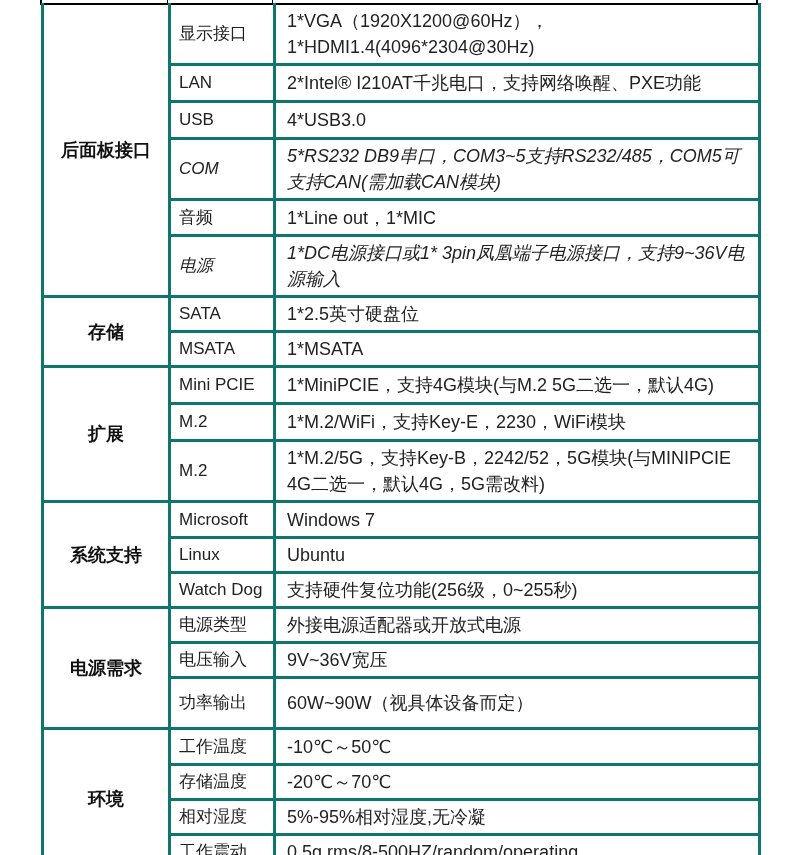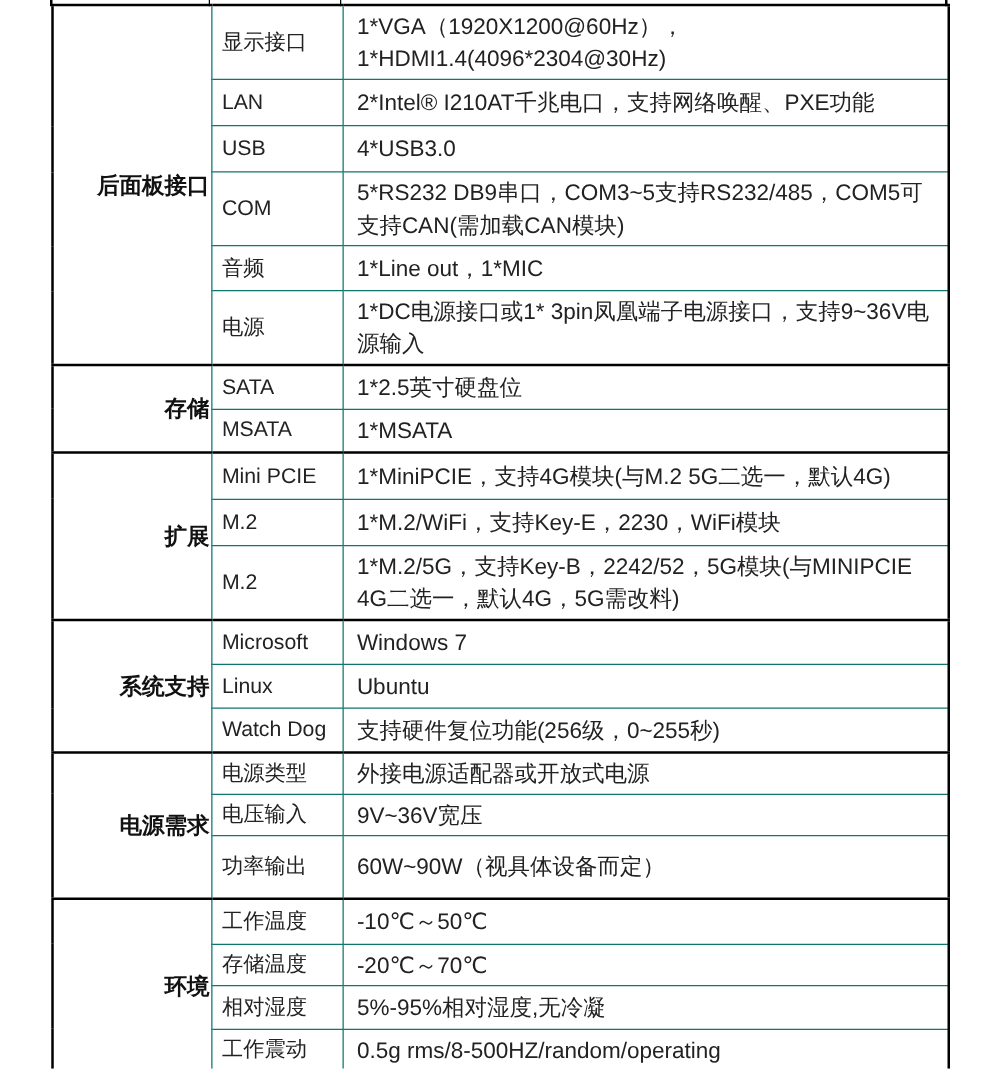--- a/index.html
+++ b/index.html
@@ -26,30 +26,30 @@
     width: 717px;
     border-collapse: collapse;
     table-layout: fixed;
     border: 2px solid #000;
   }
   col.c1 { width: 127px; }
   col.c2 { width: 105px; }
   col.c3 { width: 485px; }
 
   table.spec td {
-    border: 1px solid #0f766e;
+    border: 3px solid #0f766e;
     vertical-align: middle;
     box-sizing: border-box;
   }
   tr.gt td { border-top: 2px solid #000; }
 
   td.cat {
     font-weight: 700;
     font-size: 18px;
-    text-align: right;
+    text-align: center;
     color: #111;
   }
   td.item {
     font-size: 17px;
     line-height: 25px;
     padding: 1px 2px 2px 8px;
     color: #222;
   }
   td.val {
     font-size: 18px;
@@ -57,21 +57,21 @@
     padding: 3px 8px 3px 11px;
     white-space: pre-wrap;
     color: #222;
   }
 
   tr.rh33 { height: 33px; }
   tr.rh34 { height: 51px; }
   tr.rh35 { height: 35px; }
   tr.rh36 { height: 36px; }
   tr.rh37 { height: 37px; }
-  tr.rh56 { height: 56px; }
+  tr.rh56 { height: 56px; font-style: italic; }
   tr.rh57 { height: 57px; }
   tr.rh58 { height: 58px; }
 </style>
 </head>
 <body>
 
 <div class="page">
 
   <div class="stub s-left"></div>
   <div class="stub s-mid1"></div>

